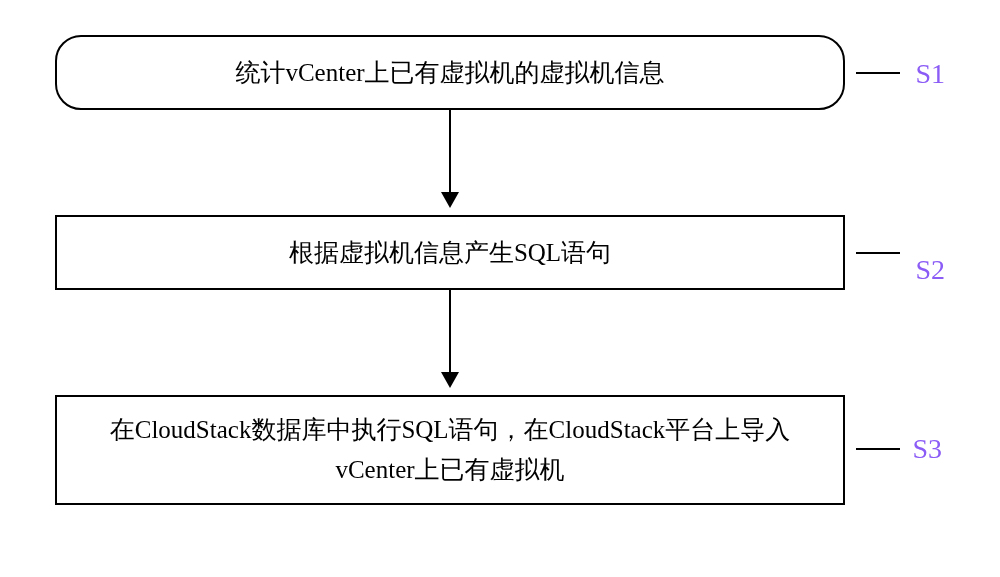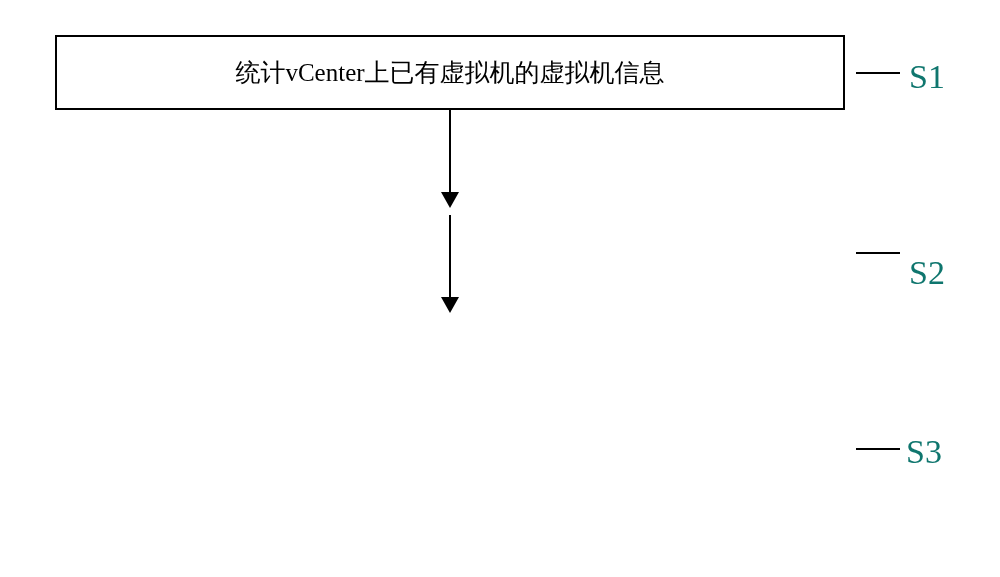--- a/index.html
+++ b/index.html
@@ -27,20 +27,21 @@
       display: flex;
       align-items: center;
       justify-content: center;
       text-align: center;
       font-size: 25px;
       line-height: 1.6;
       padding: 12px 20px;
     }
     .box1 {
       height: 75px;
+      border-radius: 26px;
     }
     .box2 {
       height: 75px;
     }
     .box3 {
       height: 110px;
     }
     .arrow-container {
       width: 790px;
       height: 105px;
@@ -60,22 +61,22 @@
       position: absolute;
       bottom: 7px;
       width: 0;
       height: 0;
       border-left: 9px solid transparent;
       border-right: 9px solid transparent;
       border-top: 16px solid #000;
     }
     .label {
       position: absolute;
-      font-size: 34px;
-      color: #0f766e;
+      font-size: 28px;
+      color: #8b5cf6;
     }
     .label-s1 {
       right: 55px;
       top: 58px;
     }
     .label-s2 {
       right: 55px;
       top: 254px;
     }
     .label-s3 {
@@ -109,26 +110,32 @@
 <div class="flowchart">
   <div class="box box1">
     <span>统计vCenter上已有虚拟机的虚拟机信息</span>
   </div>
 
   <div class="arrow-container">
     <div class="arrow-line"></div>
     <div class="arrow-head"></div>
   </div>
 
+  <div class="box box2">
+    <span>根据虚拟机信息产生SQL语句</span>
+  </div>
 
   <div class="arrow-container">
     <div class="arrow-line"></div>
     <div class="arrow-head"></div>
   </div>
 
+  <div class="box box3">
+    <span>在CloudStack数据库中执行SQL语句，在CloudStack平台上导入vCenter上已有虚拟机</span>
+  </div>
 </div>
 
 <div class="connector connector1"></div>
 <div class="label label-s1">S1</div>
 
 <div class="connector connector2"></div>
 <div class="label label-s2">S2</div>
 
 <div class="connector connector3"></div>
 <div class="label label-s3">S3</div>

